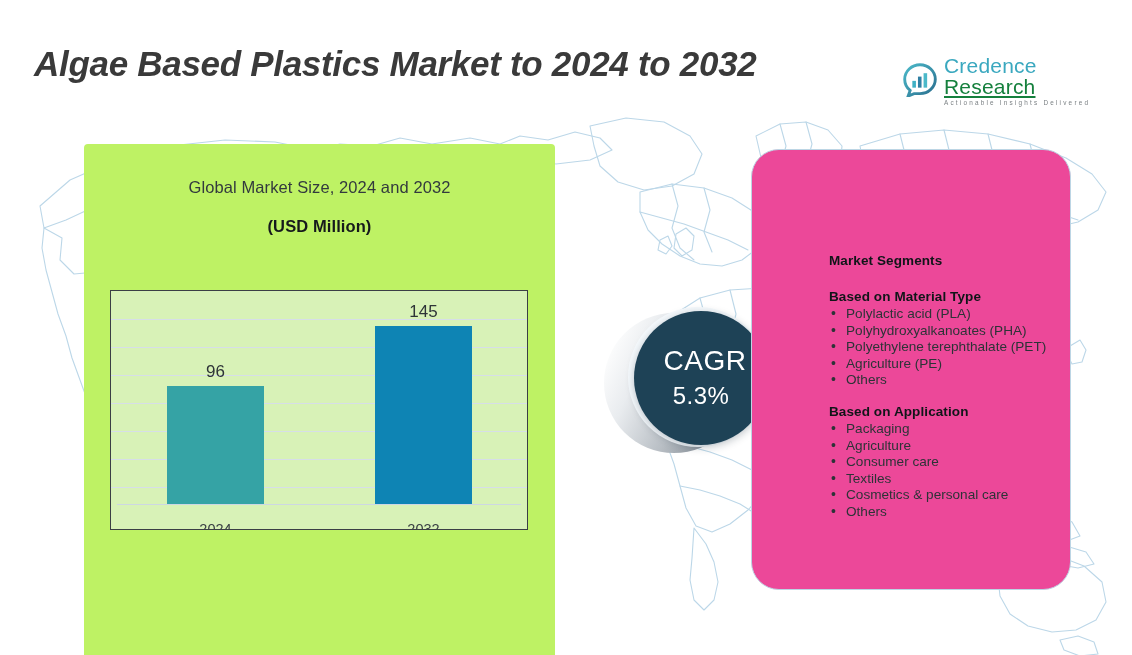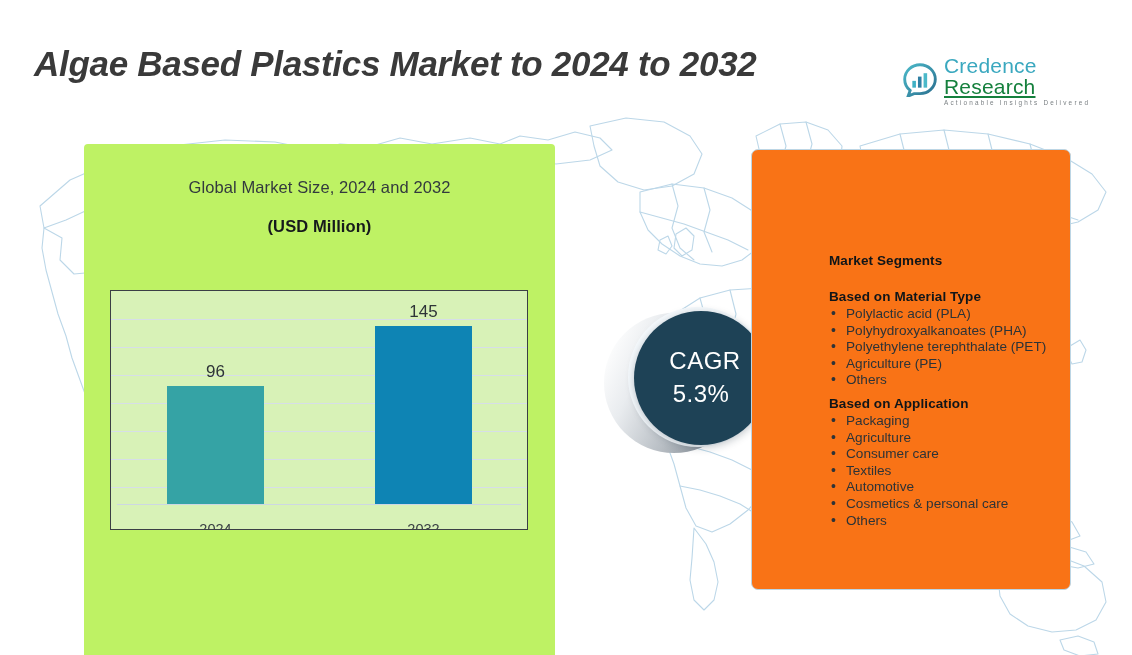--- a/index.html
+++ b/index.html
@@ -166,52 +166,52 @@
     width: 134px; height: 134px;
     border-radius: 50%;
     background: #1e4256;
     display: flex;
     flex-direction: column;
     align-items: center;
     justify-content: center;
     color: #ffffff;
     box-shadow: 0 2px 8px rgba(20,40,55,0.28);
   }
-  #cagr-label { font-size: 24px; letter-spacing: 0.5px; line-height: 1.05; margin-left: 8px; }
+  #cagr-label { font-size: 28px; letter-spacing: 0.5px; line-height: 1.05; margin-left: 8px; }
   #cagr-value { font-size: 24px; letter-spacing: 0.5px; margin-top: 6px; }
 
   
   #right-panel {
     position: absolute;
     left: 751px; top: 149px;
     width: 320px; height: 441px;
-    background: #f97316;
+    background: #ec4899;
     border: 1px solid #bcd5e4;
-    border-radius: 7px;
+    border-radius: 28px;
   }
   #segments {
     position: absolute;
     left: 77px; top: 103px;
     width: 250px;
     color: #23282c;
   }
   .seg-title {
     font-size: 13.5px;
     font-weight: bold;
     color: #101518;
     letter-spacing: 0.1px;
   }
   .seg-heading {
     font-size: 13.5px;
     font-weight: bold;
     color: #101518;
     margin-top: 21px;
     letter-spacing: 0.1px;
   }
-  .seg-heading.tight { margin-top: 7px; }
+  .seg-heading.tight { margin-top: 15px; }
   .seg-list { list-style: none; margin-top: 2px; }
   .seg-list li {
     position: relative;
     padding-left: 17px;
     font-size: 13.6px;
     line-height: 16.6px;
     color: #2d3337;
     white-space: nowrap;
   }
   .seg-list li::before {
@@ -383,21 +383,20 @@
             <li>Polyethylene terephthalate (PET)</li>
             <li>Agriculture (PE)</li>
             <li>Others</li>
           </ul>
           <div class="seg-heading tight">Based on Application</div>
           <ul class="seg-list">
             <li>Packaging</li>
             <li>Agriculture</li>
             <li>Consumer care</li>
             <li>Textiles</li>
-            <li>Automotive</li>
             <li>Cosmetics &amp; personal care</li>
             <li>Others</li>
           </ul>
         </div>
     </div>
   </div>
 
 </div>
 
 </body></html>

